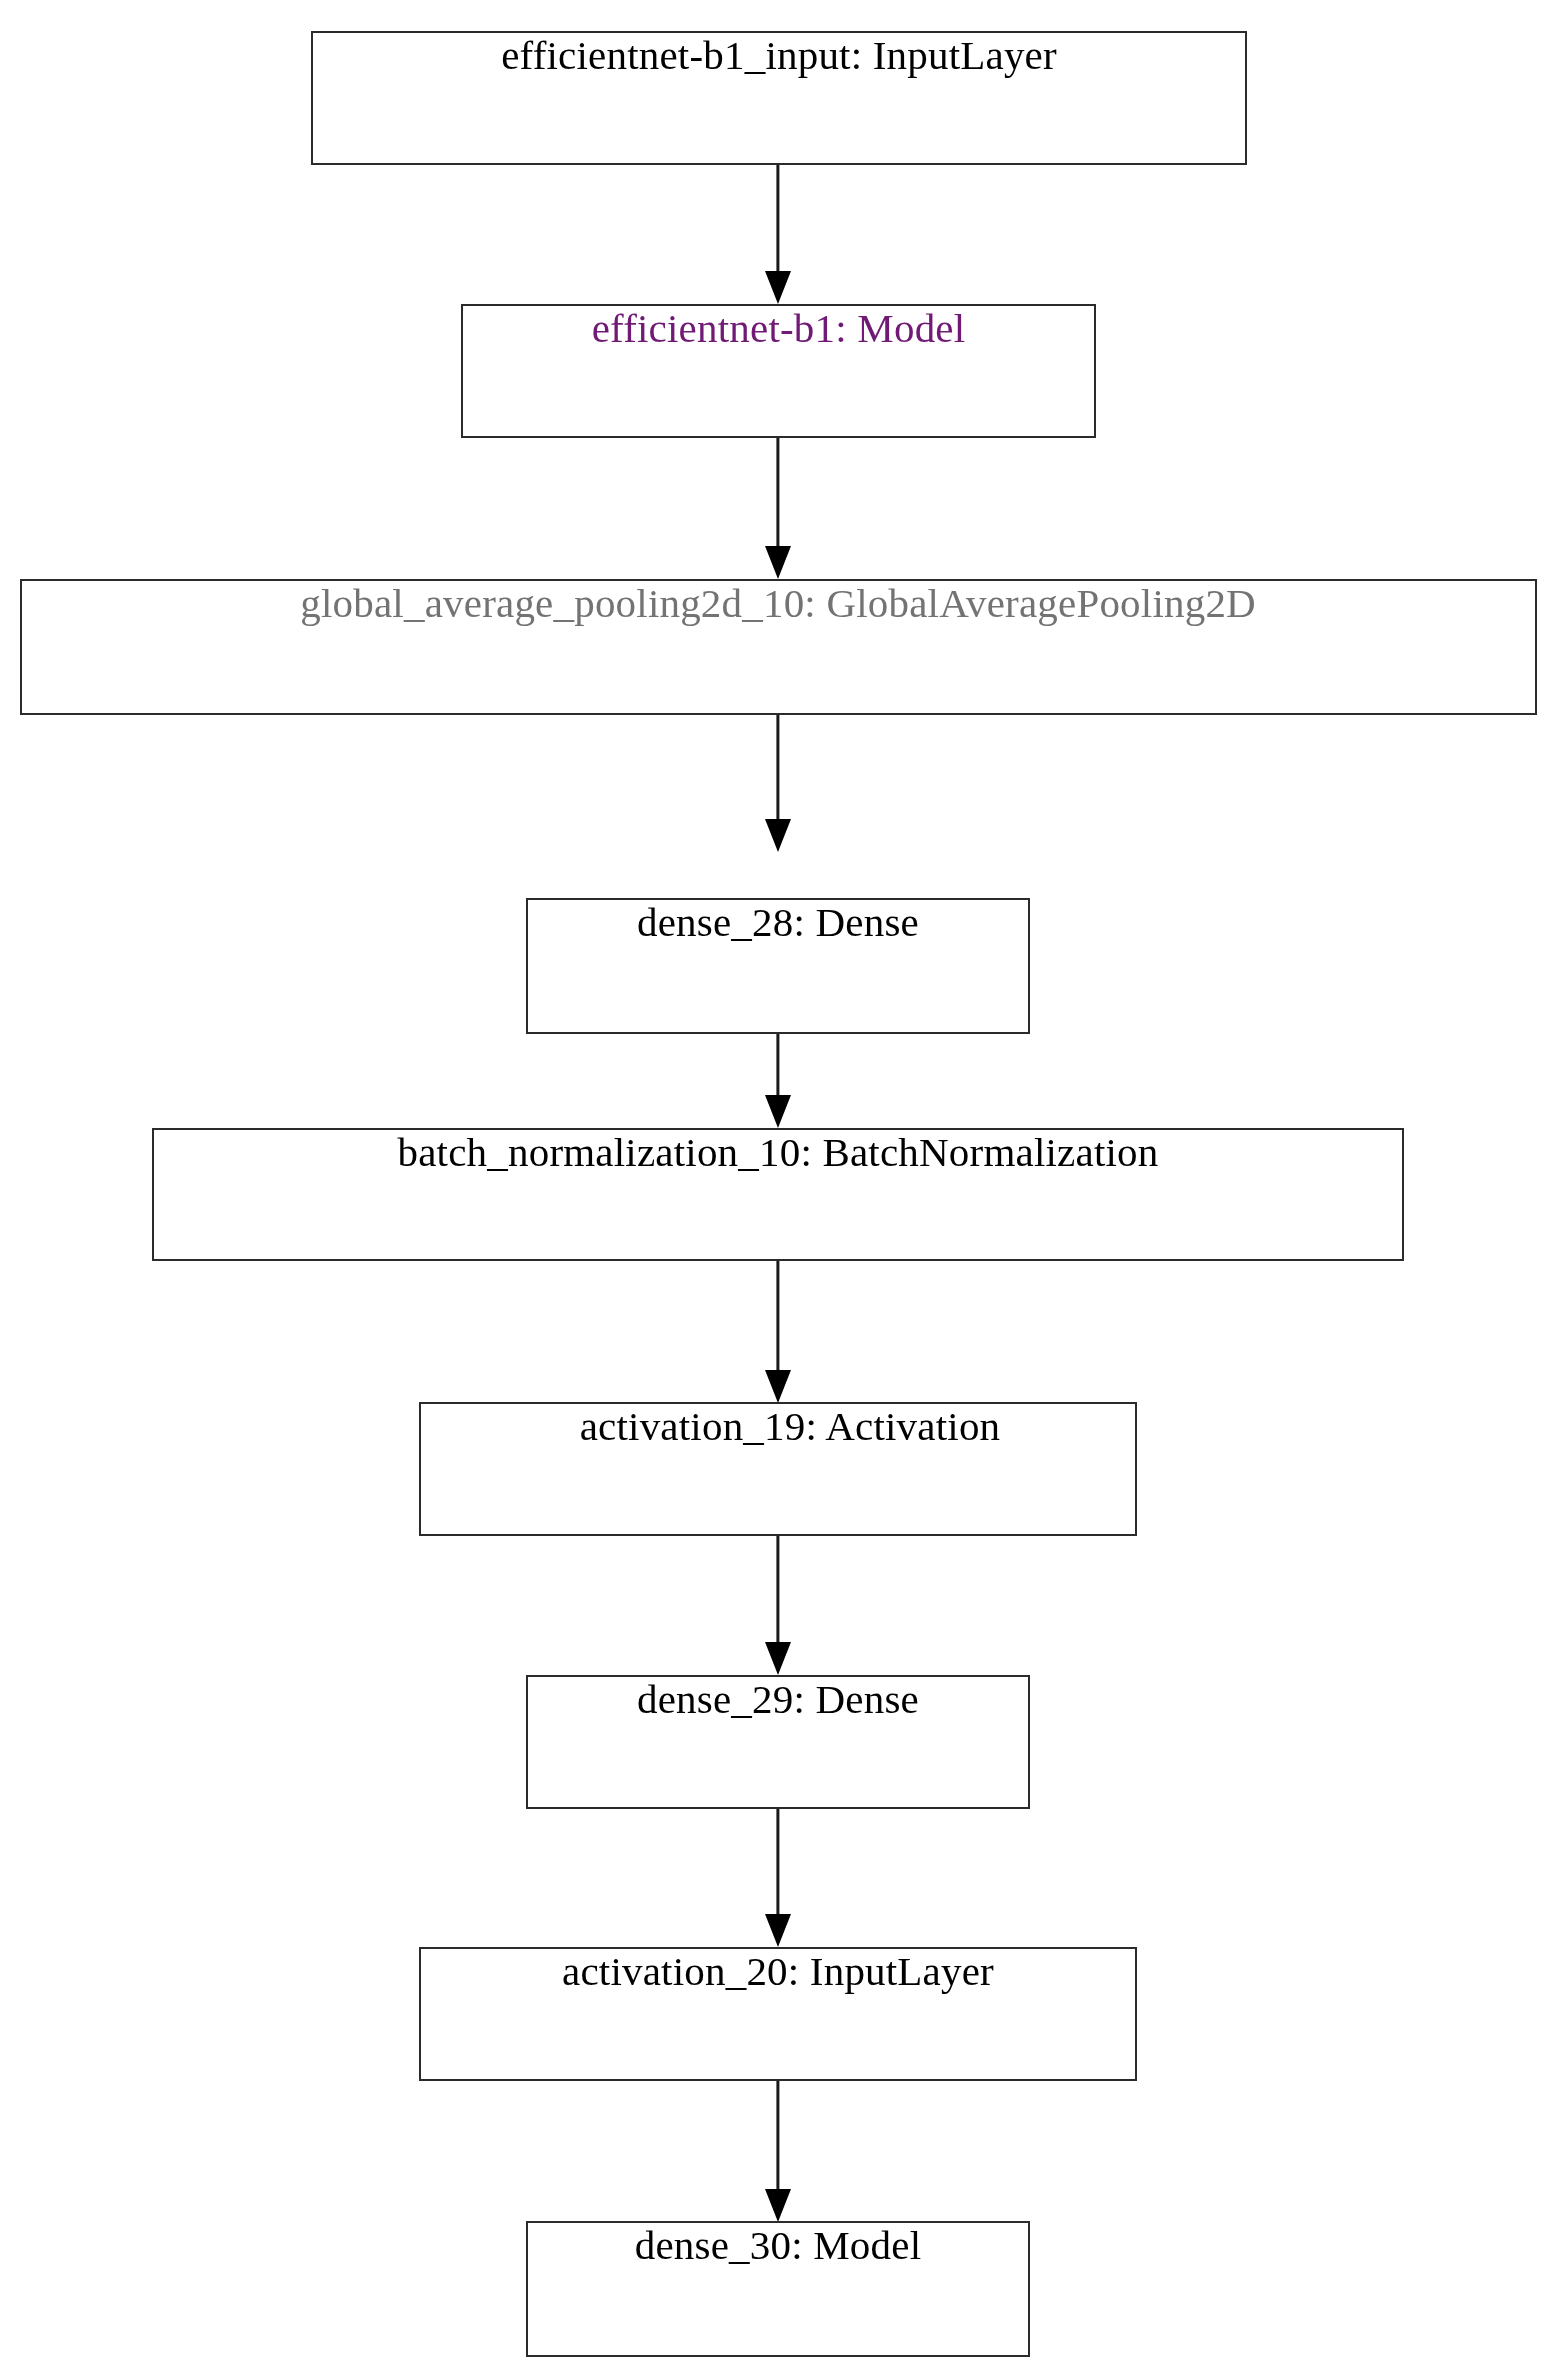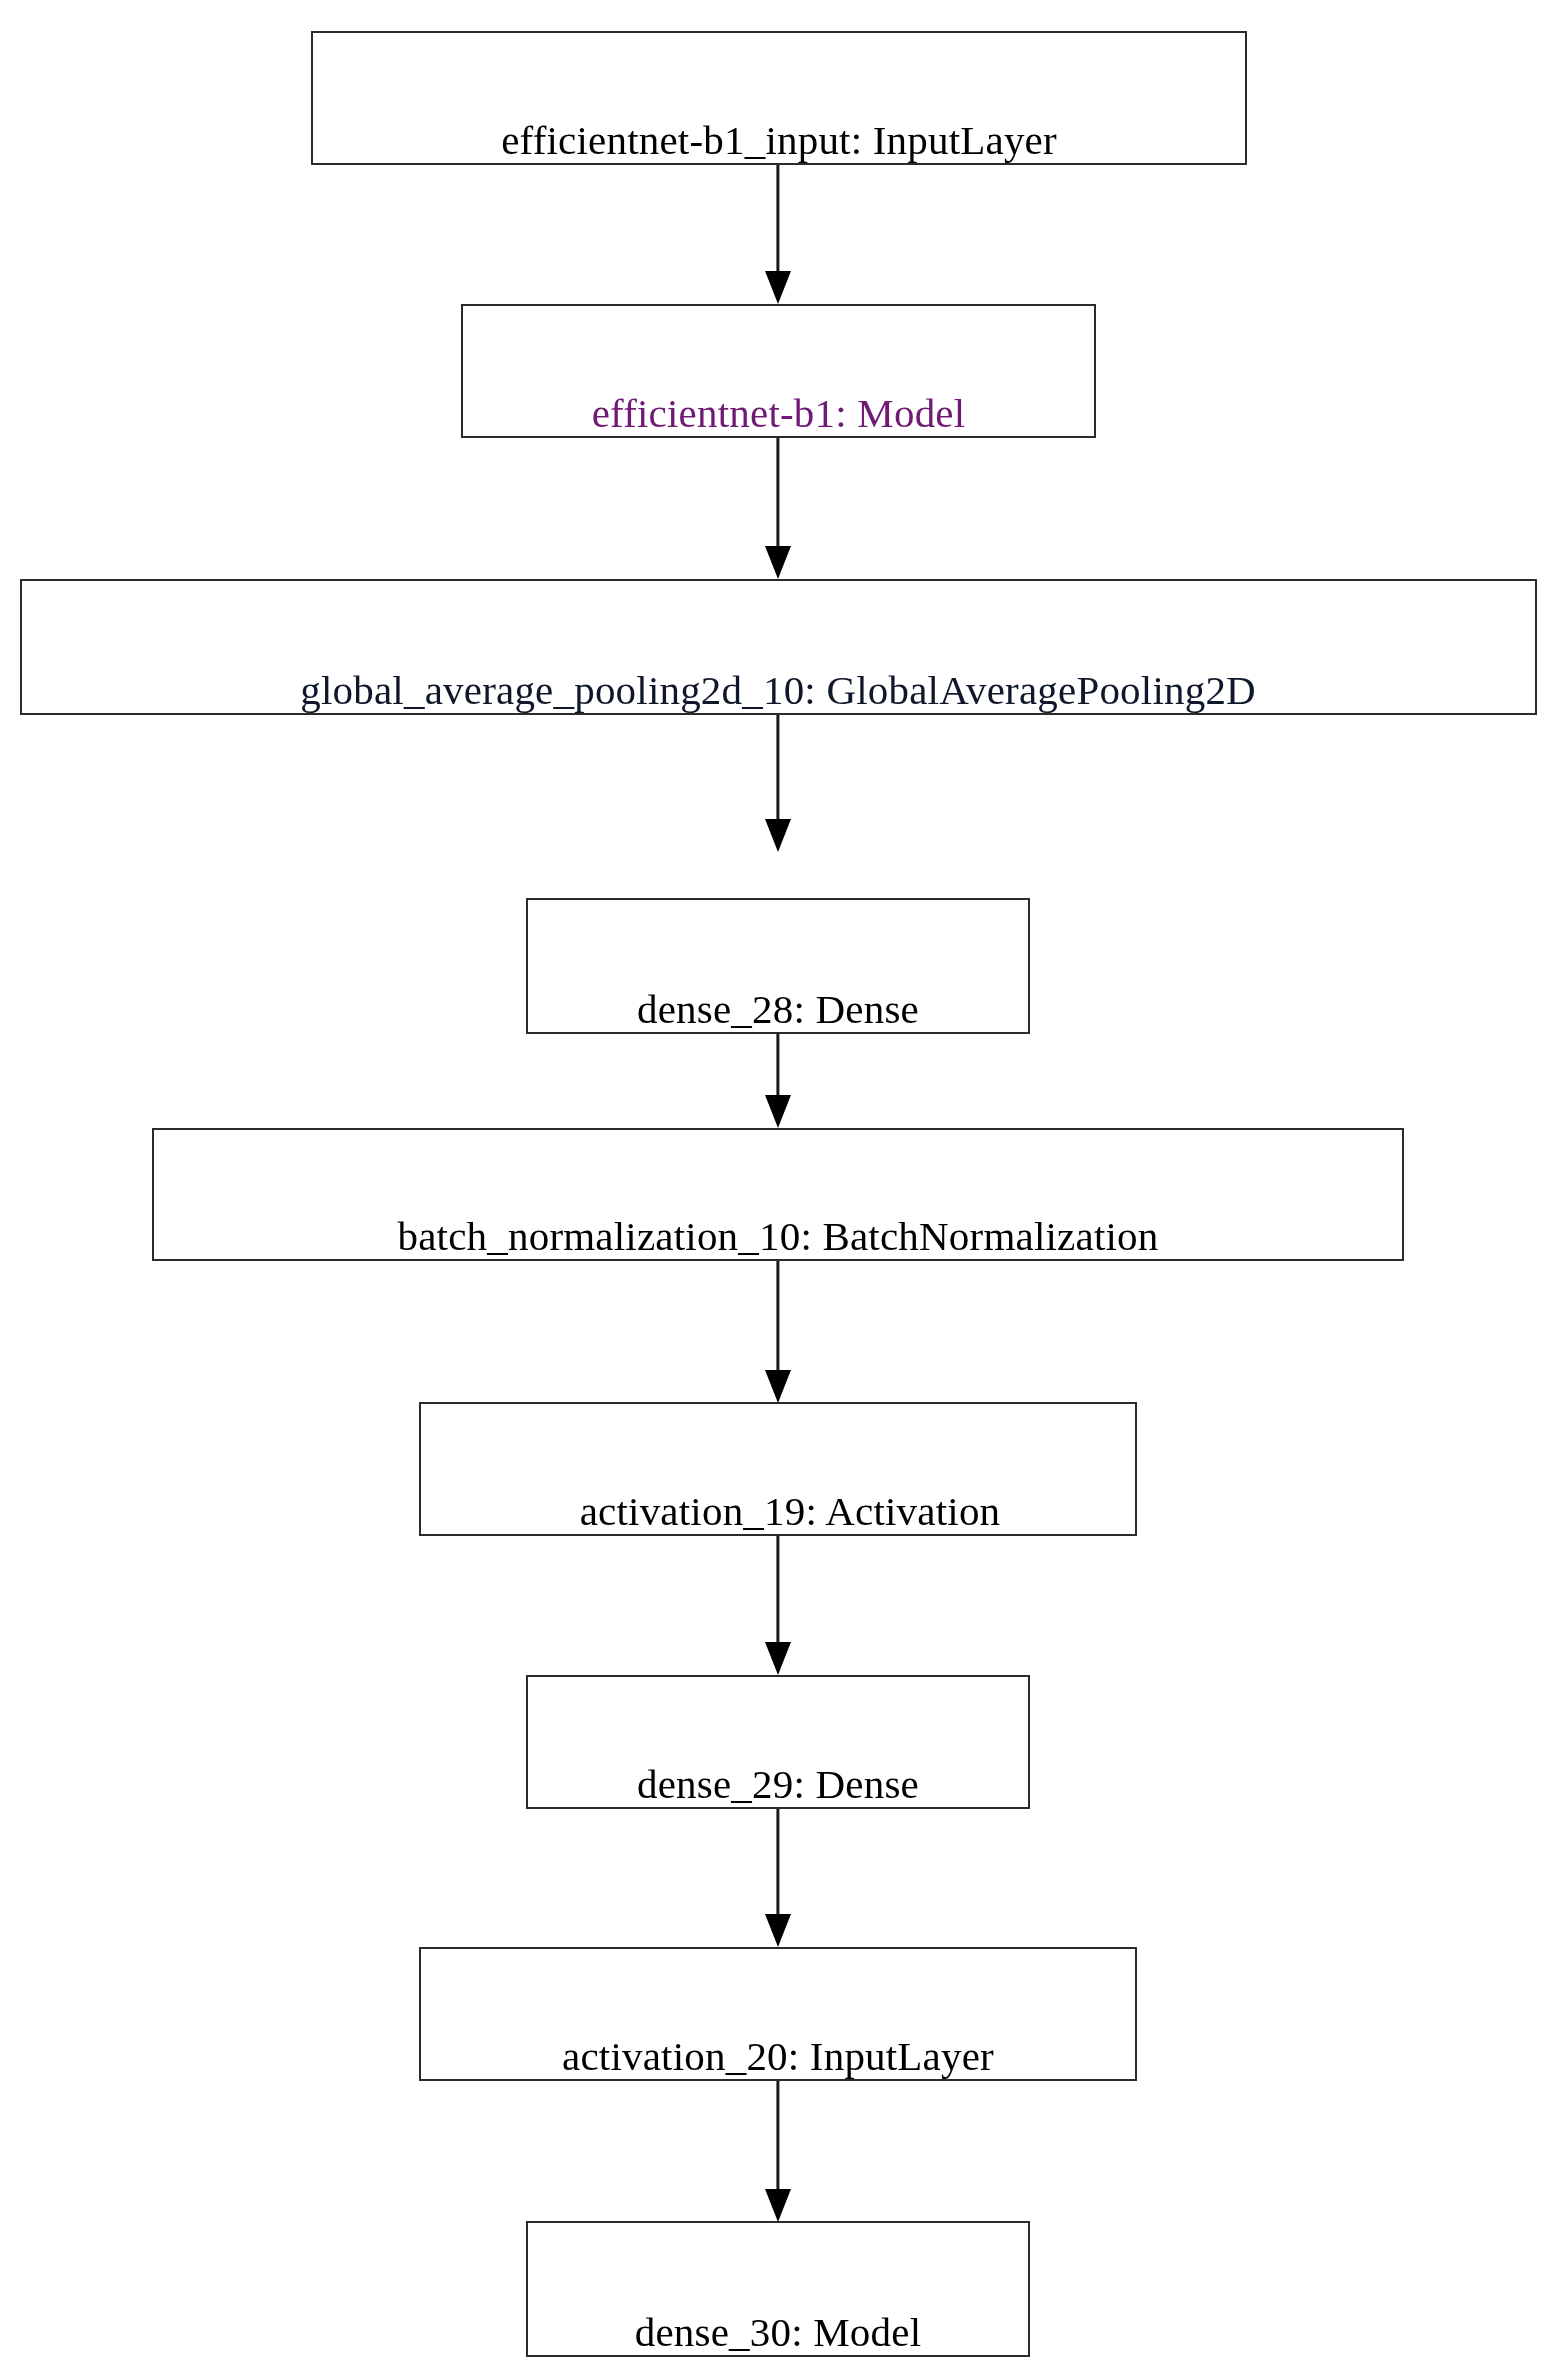--- a/index.html
+++ b/index.html
@@ -14,21 +14,21 @@
     background: #ffffff;
     font-family: "Liberation Serif", "DejaVu Serif", serif;
     overflow: hidden;
   }
   .node {
     position: absolute;
     box-sizing: border-box;
     background: #ffffff;
     border: 2.5px solid #2b2b2b;
     display: flex;
-    align-items: flex-end;
+    align-items: flex-start;
     justify-content: center;
     text-align: center;
     color: #000000;
     white-space: nowrap;
   }
   .node-label {
     font-size: 41px;
     line-height: 1.1;
     letter-spacing: 0.2px;
     color: #000000;
@@ -92,21 +92,21 @@
       <div class="edge-line" style="height: 113px; background: rgb(26, 26, 26);"></div>
       <div class="edge-head" style="top: 108px;"></div>
     </div>
     <div class="node" style="left: 311px; top: 31px; width: 936px; height: 134px; background: rgb(255, 255, 255); border-color: rgb(43, 43, 43);">
       <span class="node-label" style="color: rgb(0, 0, 0);">efficientnet-b1_input: InputLayer</span>
     </div>
     <div class="node" style="left: 461px; top: 304px; width: 635px; height: 134px; background: rgb(255, 255, 255); border-color: rgb(43, 43, 43);">
       <span class="node-label" style="color: #701a75;">efficientnet-b1: Model</span>
     </div>
     <div class="node" style="left: 19.6px; top: 579px; width: 1517px; height: 136px; background: rgb(255, 255, 255); border-color: rgb(43, 43, 43);">
-      <span class="node-label" style="color: #0f172a;">global_average_pooling2d_10: GlobalAveragePooling2D</span>
+      <span class="node-label" style="color: #737373;">global_average_pooling2d_10: GlobalAveragePooling2D</span>
     </div>
     <div class="node" style="left: 526px; top: 852px; width: 504px; height: 136px; background: rgb(255, 255, 255); border-color: rgb(43, 43, 43); margin-top: 46px;">
       <span class="node-label" style="color: rgb(0, 0, 0);">dense_28: Dense</span>
     </div>
     <div class="node" style="left: 152px; top: 1128px; width: 1252px; height: 133px; background: rgb(255, 255, 255); border-color: rgb(43, 43, 43);">
       <span class="node-label" style="color: rgb(0, 0, 0);">batch_normalization_10: BatchNormalization</span>
     </div>
     <div class="node" style="left: 419px; top: 1402px; width: 718px; height: 134px; background: rgb(255, 255, 255); border-color: rgb(43, 43, 43);">
       <span class="node-label" style="color: rgb(0, 0, 0); margin-left: 24px;">activation_19: Activation</span>
     </div>

